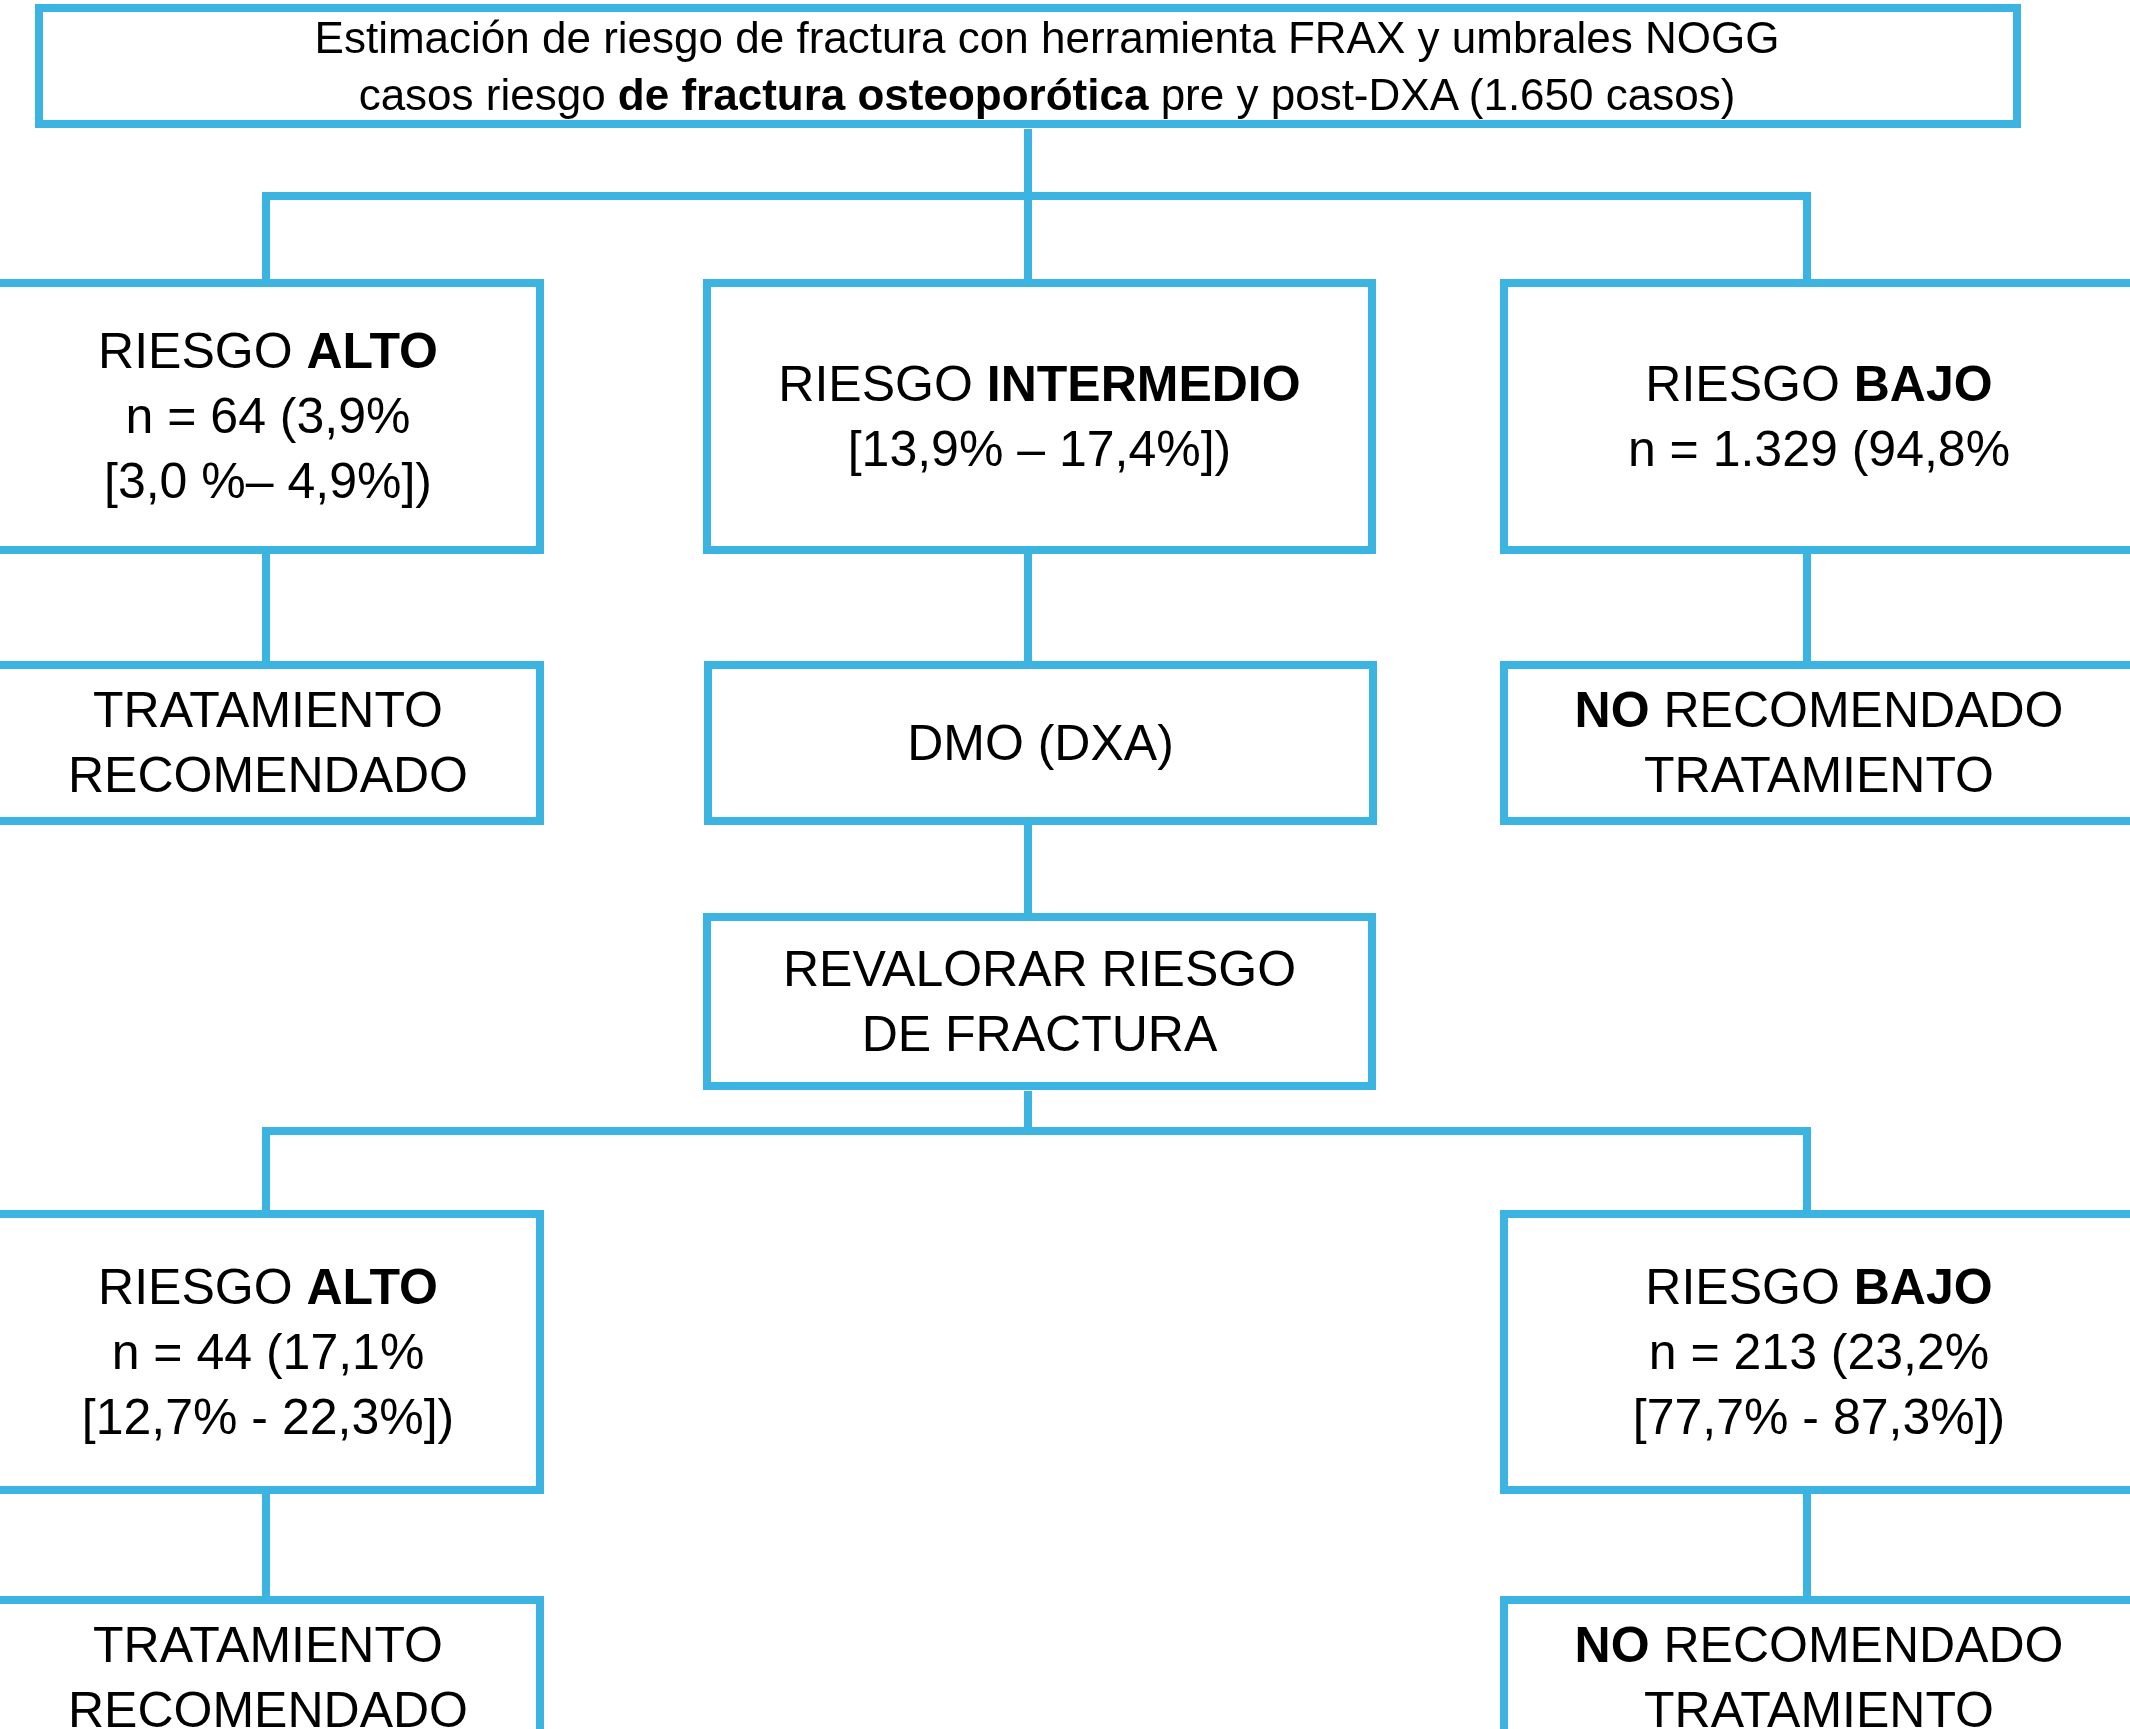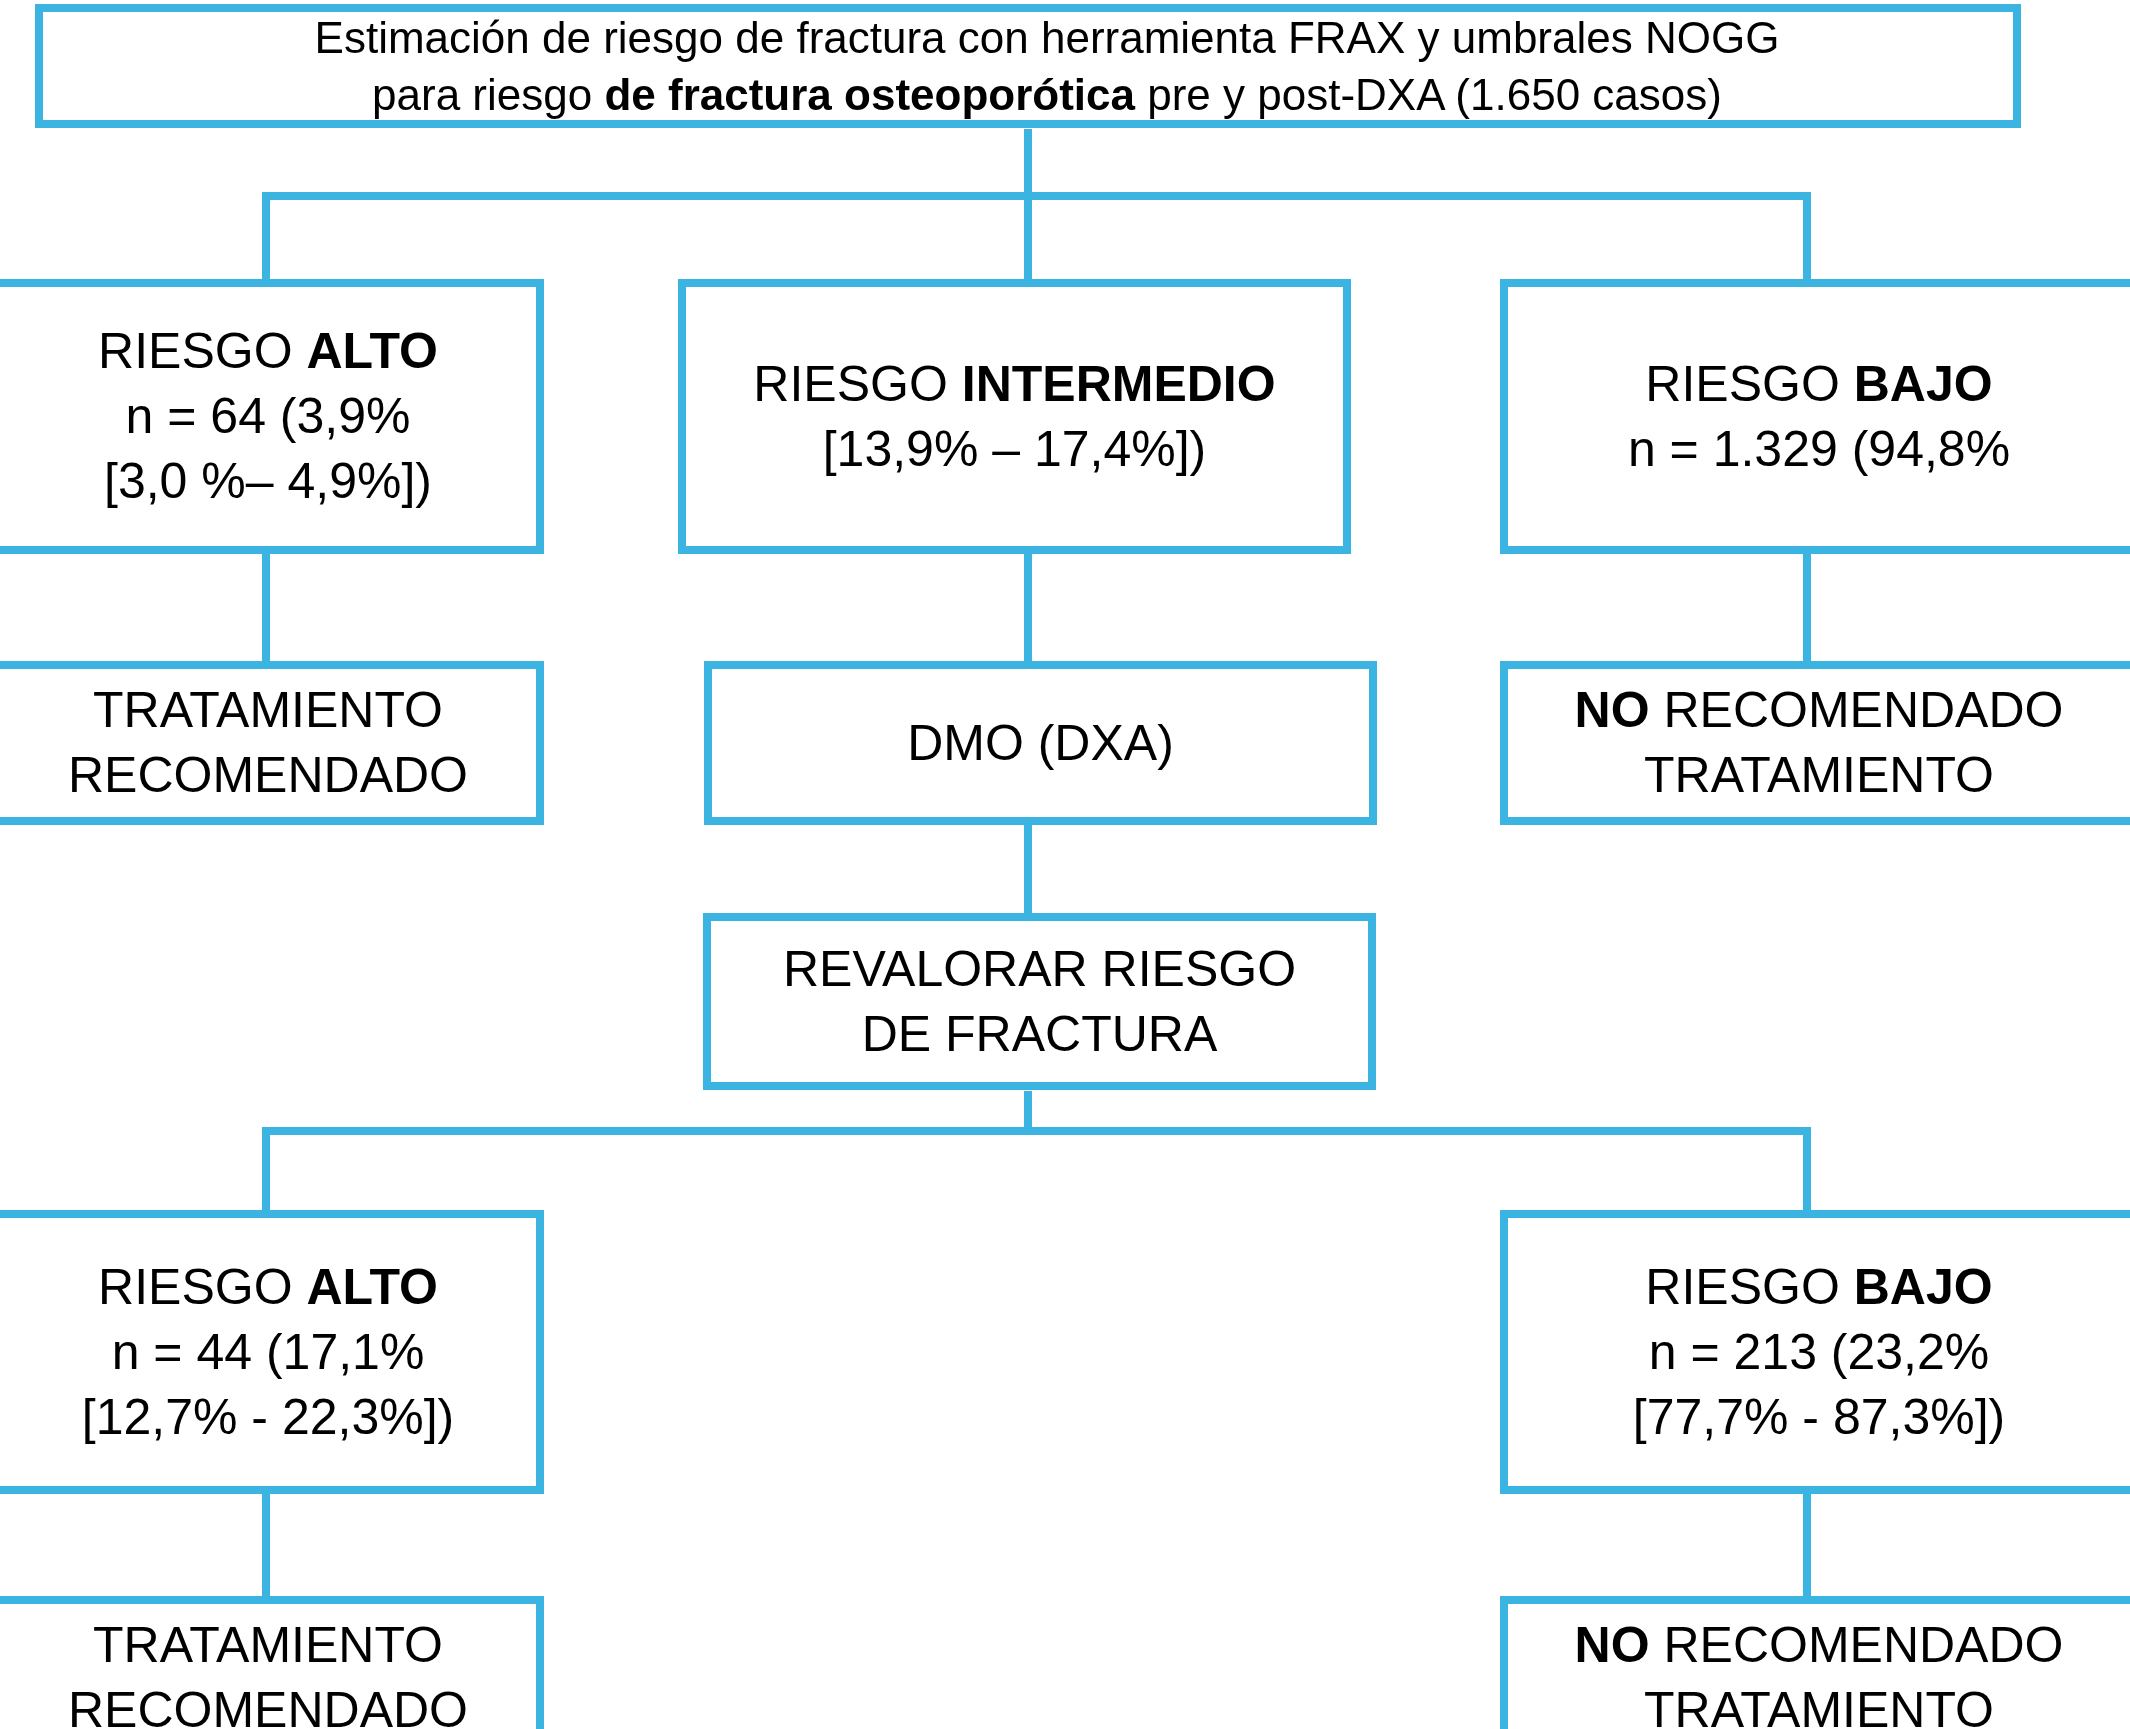--- a/index.html
+++ b/index.html
@@ -51,40 +51,40 @@
 </style>
 </head>
 <body>
 
 <div id="stage">
 
   <div class="box t-title" style="left:35px; top:4.4px; width:1986px; height:124px;">
     <div class="inner">
       <div>Estimación de riesgo de fractura con herramienta FRAX y umbrales NOGG</div>
       <div>
-        <span>para riesgo </span><b>de fractura osteoporótica</b><span> pre y post-DXA (1.650 casos)</span>
+        <span>casos riesgo </span><b>de fractura osteoporótica</b><span> pre y post-DXA (1.650 casos)</span>
       </div>
     </div>
   </div>
 
   <div class="conn vline" style="left:1024px; top:129px; height:71px;"></div>
   <div class="conn hline" style="left:262px; top:192px; width:1549px;"></div>
   <div class="conn vline" style="left:262px; top:192px; height:92px;"></div>
   <div class="conn vline" style="left:1024px; top:192px; height:92px;"></div>
   <div class="conn vline" style="left:1803px; top:192px; height:92px;"></div>
 
   <div class="box t-risk" style="left:-8px; top:279px; width:552px; height:275px;">
     <div class="inner">
       <div><span>RIESGO </span><b>ALTO</b></div>
       <div>n = 64 (3,9%</div>
       <div>[3,0 %– 4,9%])</div>
     </div>
   </div>
 
-  <div class="box t-risk" style="left:678px; top:279px; width:673px; height:275px;">
+  <div class="box t-risk" style="left:703px; top:279px; width:673px; height:275px;">
     <div class="inner">
       <div><span>RIESGO </span><b>INTERMEDIO</b></div>
       <div>[13,9% – 17,4%])</div>
     </div>
   </div>
 
   <div class="box t-risk" style="left:1500px; top:279px; width:638px; height:275px;">
     <div class="inner">
       <div><span>RIESGO </span><b>BAJO</b></div>
       <div>n = 1.329 (94,8%</div>

